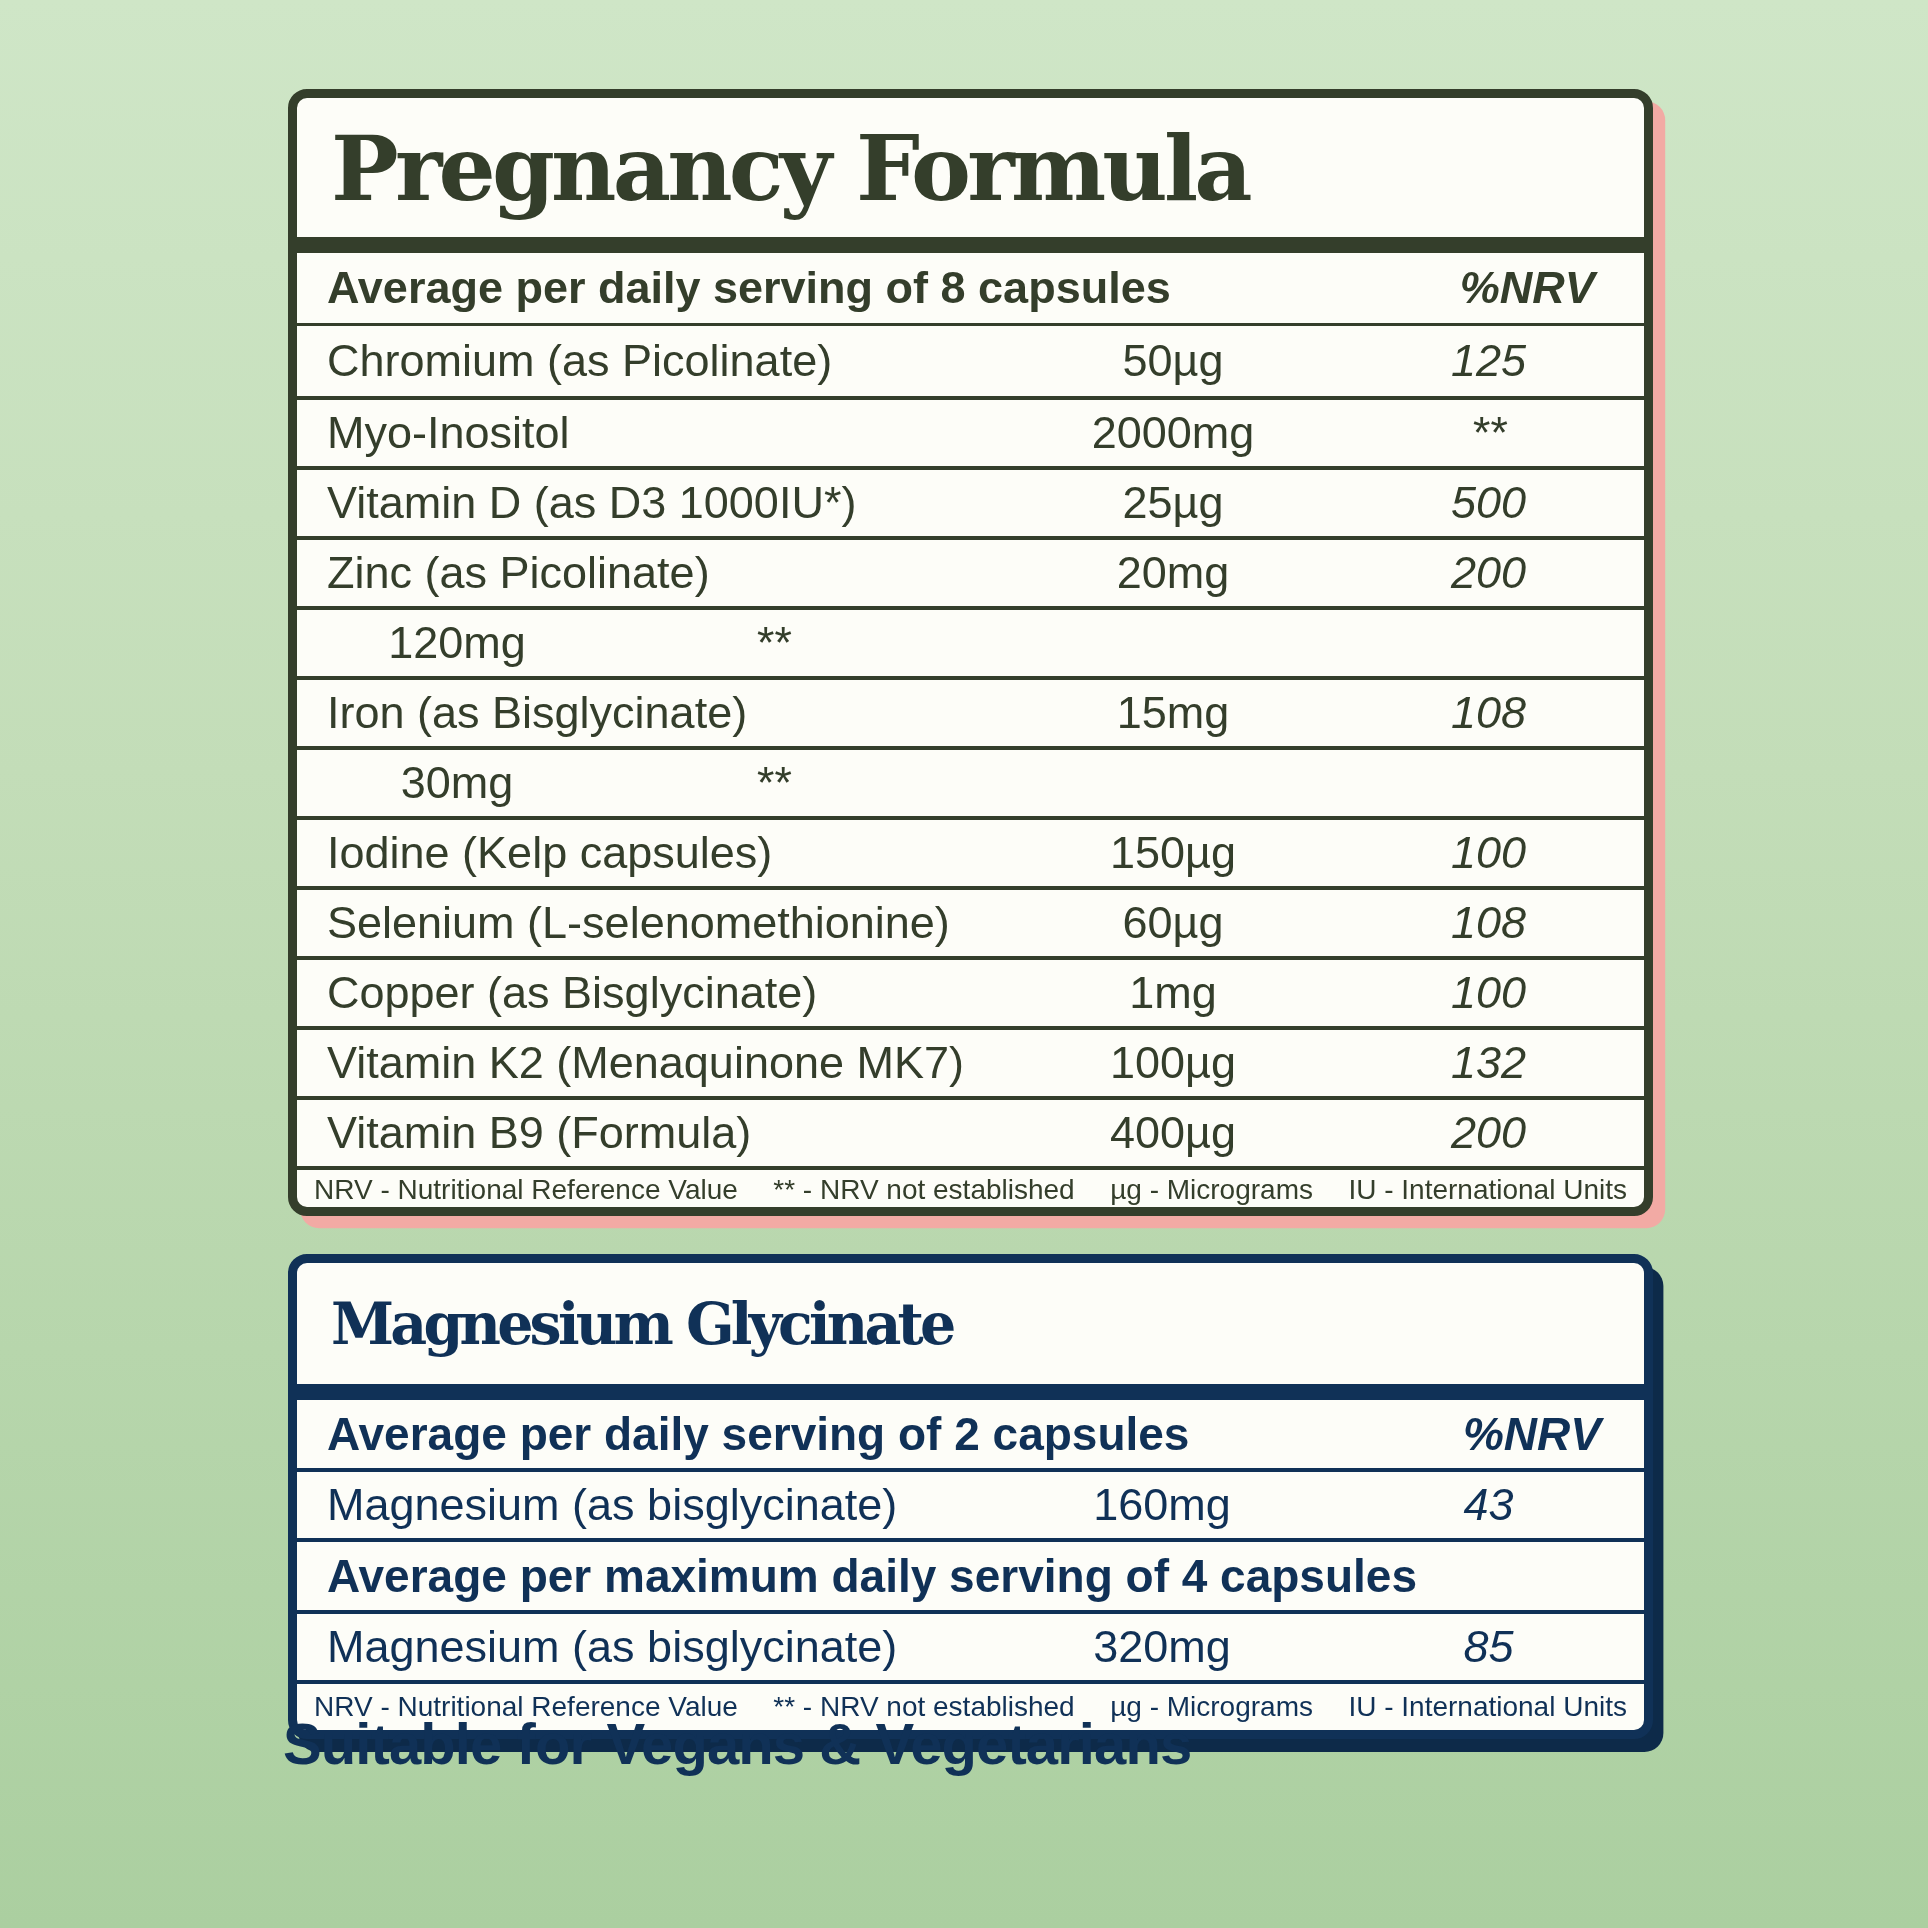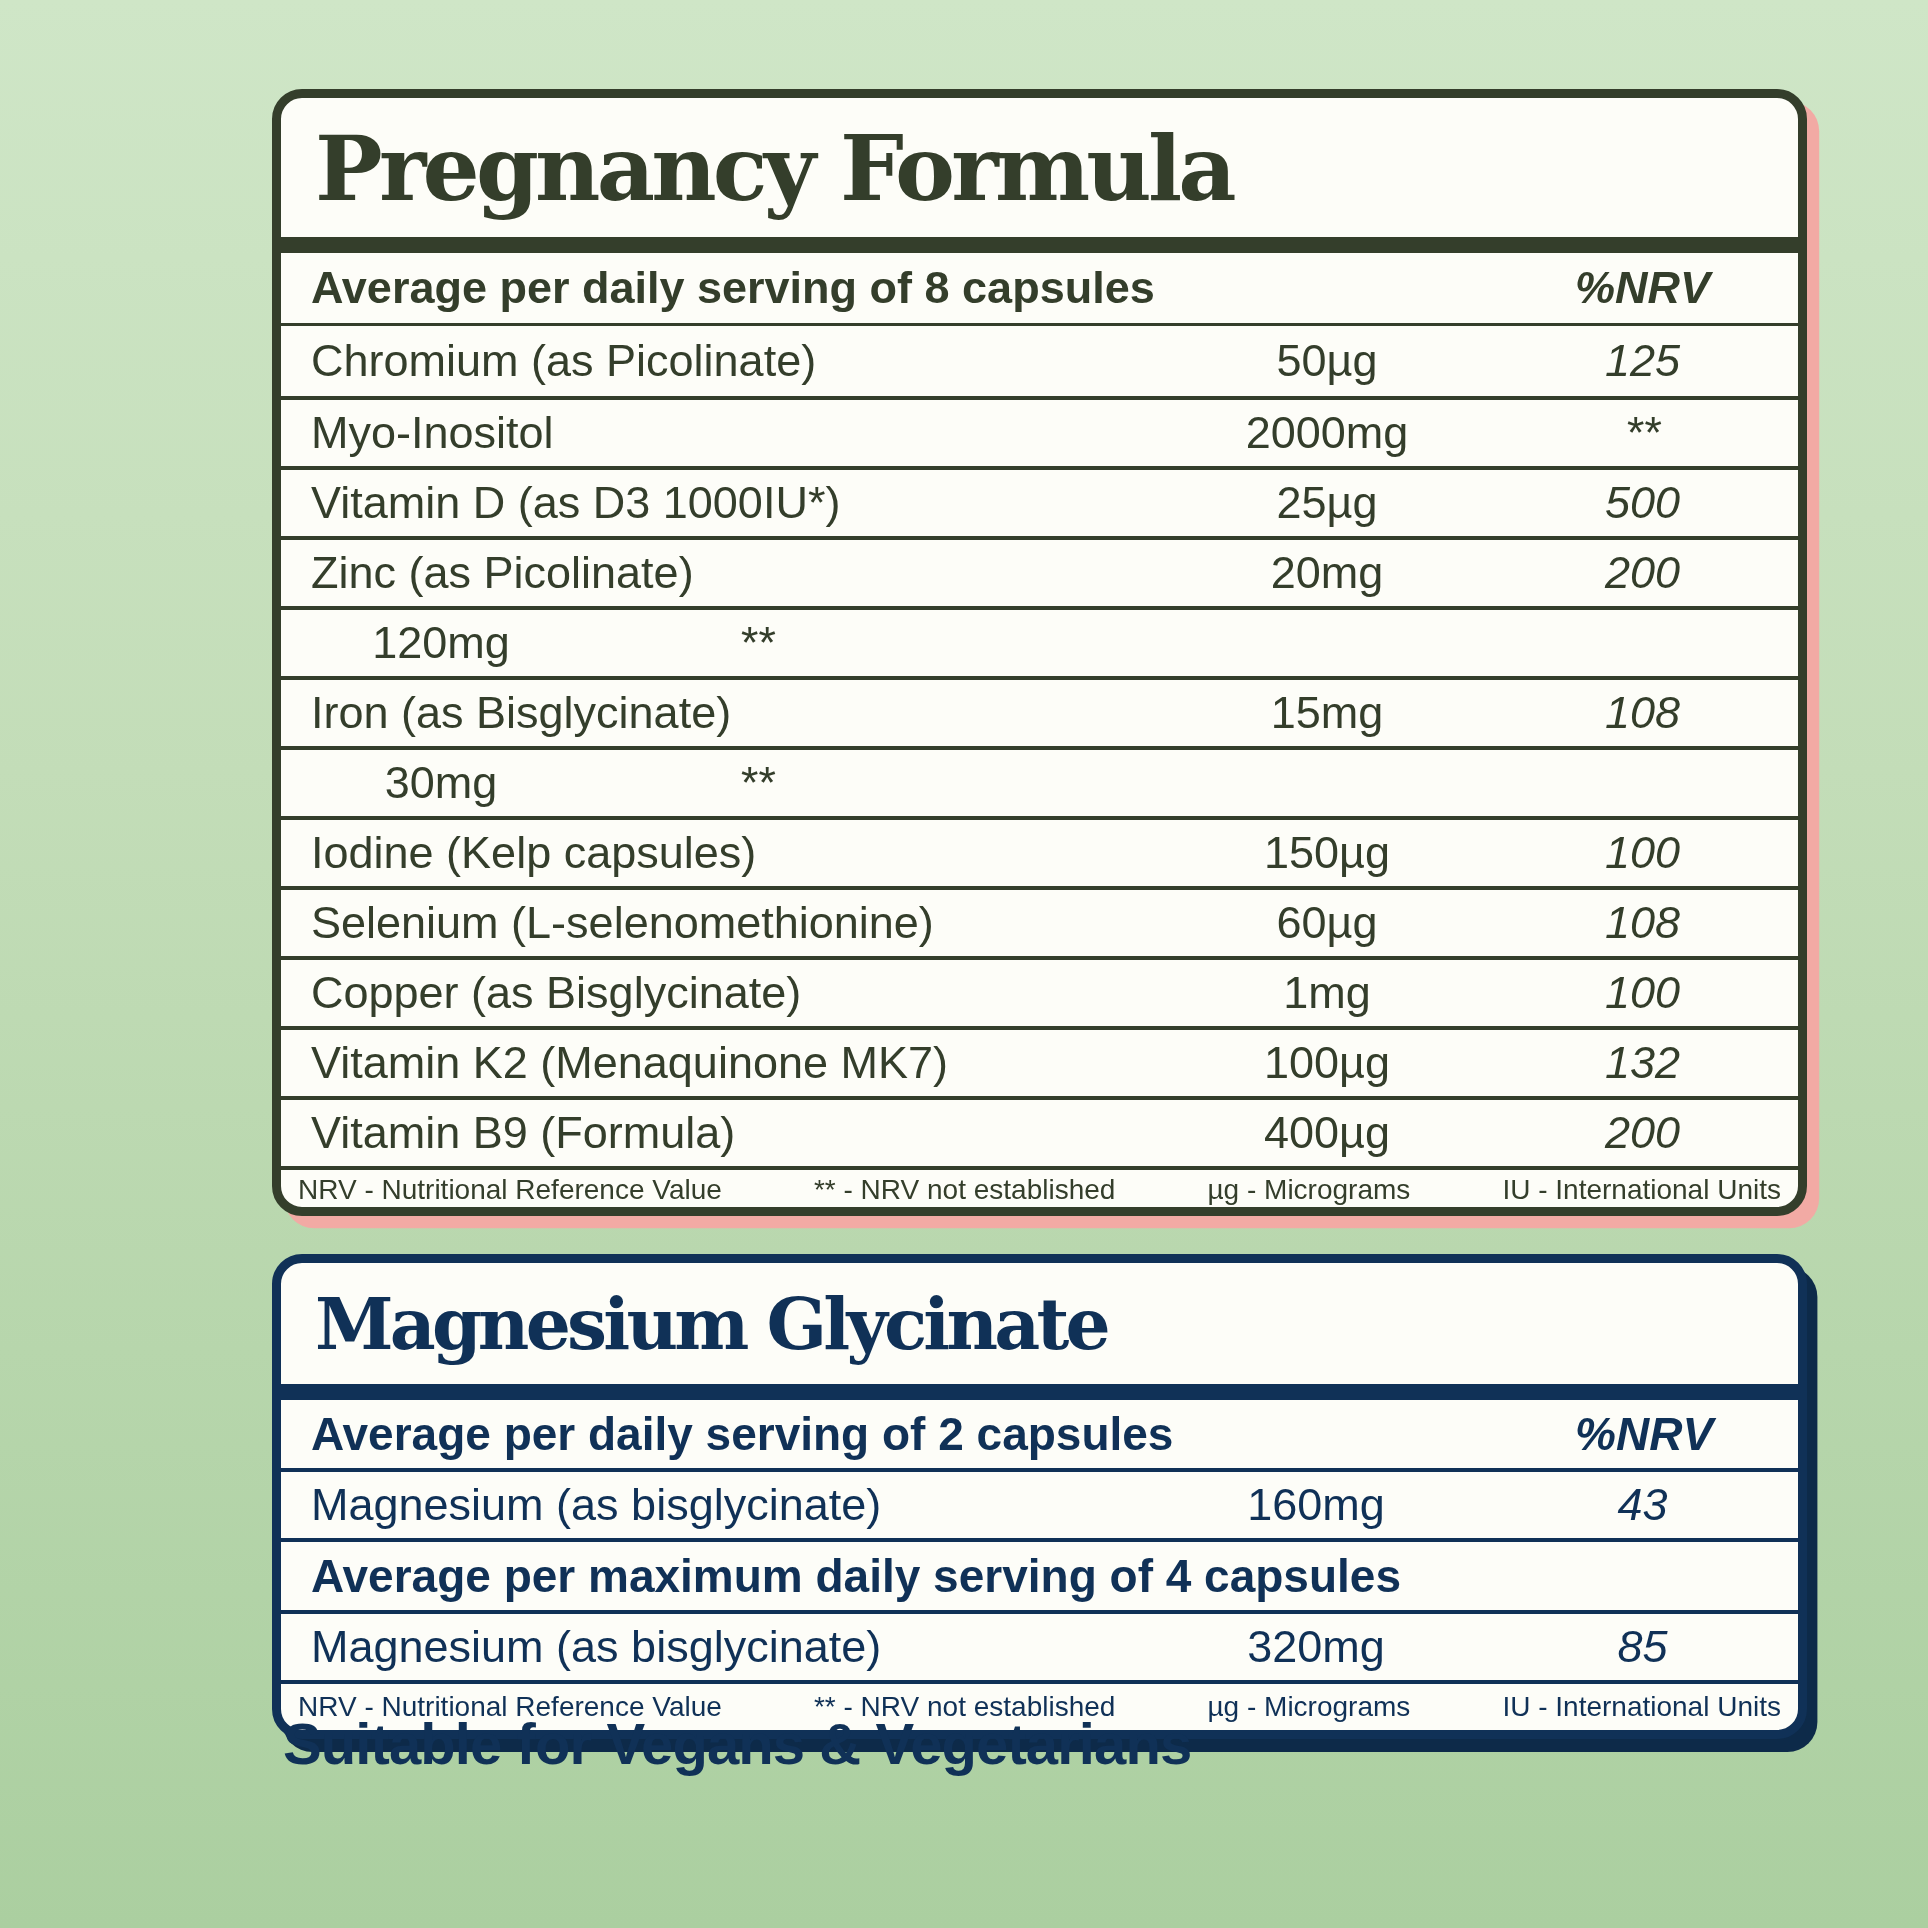--- a/index.html
+++ b/index.html
@@ -10,44 +10,44 @@
     --card-bg:#fdfdf8;
   }
   *{box-sizing:border-box;margin:0;padding:0;}
   html,body{width:1928px;height:1928px;overflow:hidden;}
   body{
     font-family:"Liberation Sans",sans-serif;
     background:linear-gradient(180deg,#cfe6c7 0%,#c3ddb8 40%,#abcfa0 100%);
     position:relative;
   }
   .card{
-    position:absolute;left:272px;width:1535px;
+    position:absolute;left:288px;width:1365px;
     background:var(--card-bg);
-    border-radius:30px;
+    border-radius:19px;
     overflow:hidden;
   }
   .card.pregnancy{
     top:89px;height:1127px;
     border:9.4px solid var(--green);
     box-shadow:12.2px 12.2px 0 0 var(--pink);
   }
   .card.magnesium{
     top:1254px;height:485px;
     border:9.4px solid var(--navy);
     box-shadow:10.4px 13px 0 0 var(--navy-shadow);
   }
   .card-title{
     font-family:"DejaVu Serif","Liberation Serif",serif;
     font-weight:bold;
     letter-spacing:-3.8px;
     padding-left:34px;
     display:flex;align-items:center;
   }
   .pregnancy .card-title{height:139px;font-size:90px;color:var(--green);}
-  .magnesium .card-title{height:121px;font-size:71px;color:var(--navy);}
+  .magnesium .card-title{height:121px;font-size:57px;color:var(--navy);}
   .band{height:16px;width:100%;}
   .pregnancy .band{background:var(--green);}
   .magnesium .band{background:var(--navy);}
   .trow{
     display:flex;align-items:center;
     font-size:45px;
   }
   .pregnancy .trow{color:var(--green);height:70px;border-top:4.7px solid var(--green);}
   .magnesium .trow{color:var(--navy);}
   .trow .name{flex:1;text-align:left;padding-left:30px;white-space:nowrap;}

